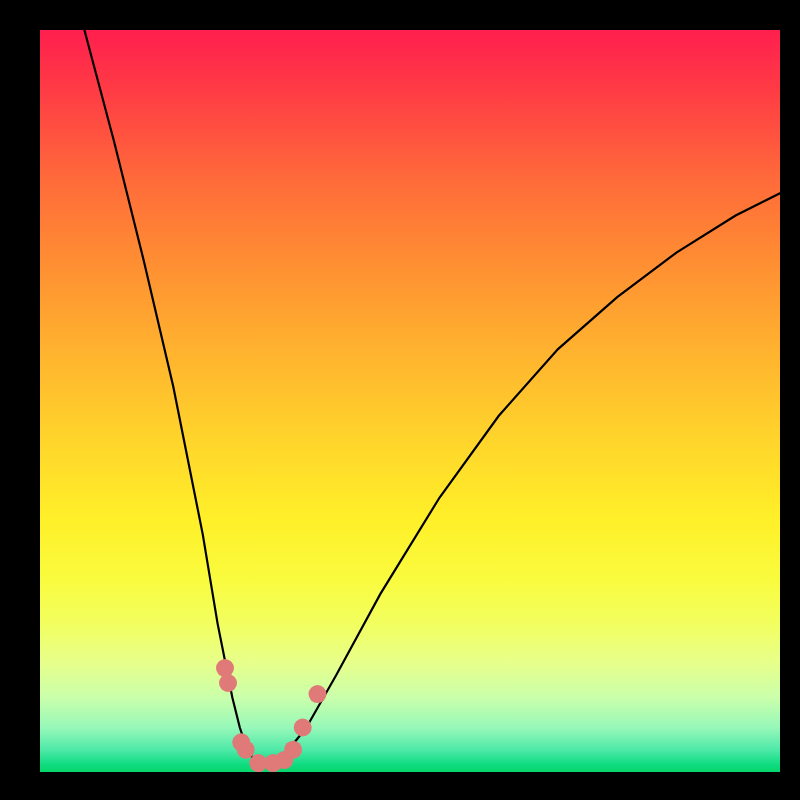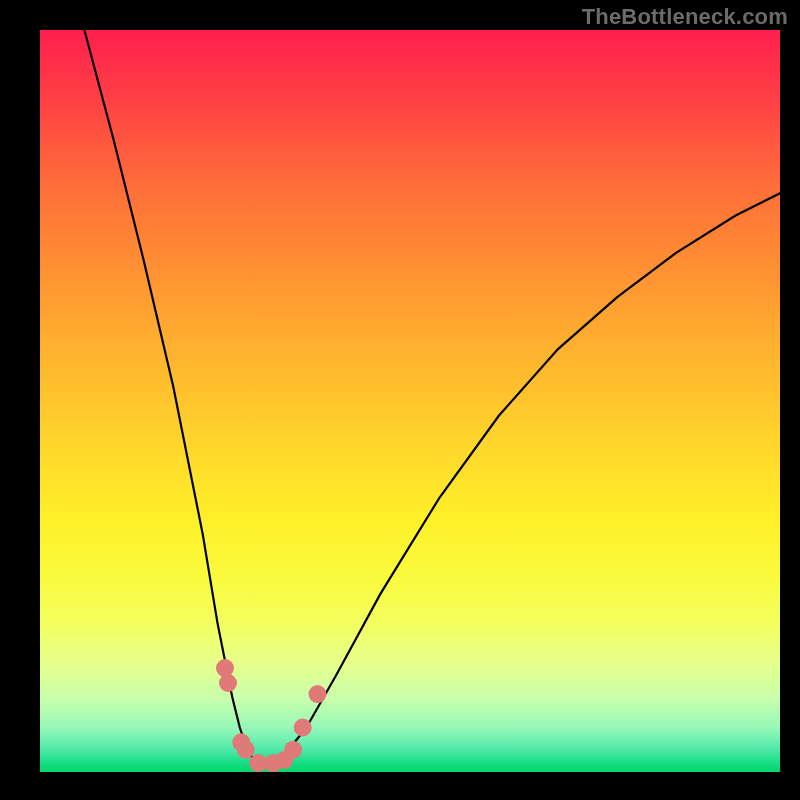--- a/index.html
+++ b/index.html
@@ -58,21 +58,20 @@
     top: 0;
     width: 740px;
     height: 742px;
     z-index: 2;
   }
 </style>
 </head>
 <body>
 
 <div class="frame">
-  <div class="watermark">TheBottleneck.com</div>
   <div class="plot">
     <svg class="curve" viewBox="0 0 740 742" preserveAspectRatio="none">
       <path id="curve-path" fill="none" stroke="#000" stroke-width="2.2" stroke-linecap="round" d="M44.4 0.0 L74.0 111.3 L103.6 230.0 L133.2 356.2 L162.8 504.6 L177.6 593.6 L192.4 667.8 L199.8 697.5 L207.2 719.7 L214.6 730.9 L222.0 734.6 L229.4 734.6 L236.8 733.1 L244.2 727.2 L251.6 716.0 L266.4 697.5 L296.0 645.5 L340.4 563.9 L399.6 467.5 L458.8 385.8 L518.0 319.1 L577.2 267.1 L636.4 222.6 L695.6 185.5 L740.0 163.2"></path>
       <g id="marker-group">
           <circle cx="185.0" cy="638.1" r="9" fill="#e07a78"></circle>
           <circle cx="188.0" cy="653.0" r="9" fill="#e07a78"></circle>
           <circle cx="201.3" cy="712.3" r="9" fill="#e07a78"></circle>
           <circle cx="205.7" cy="719.7" r="9" fill="#e07a78"></circle>
           <circle cx="218.3" cy="733.1" r="9" fill="#e07a78"></circle>
           <circle cx="233.1" cy="733.1" r="9" fill="#e07a78"></circle>

